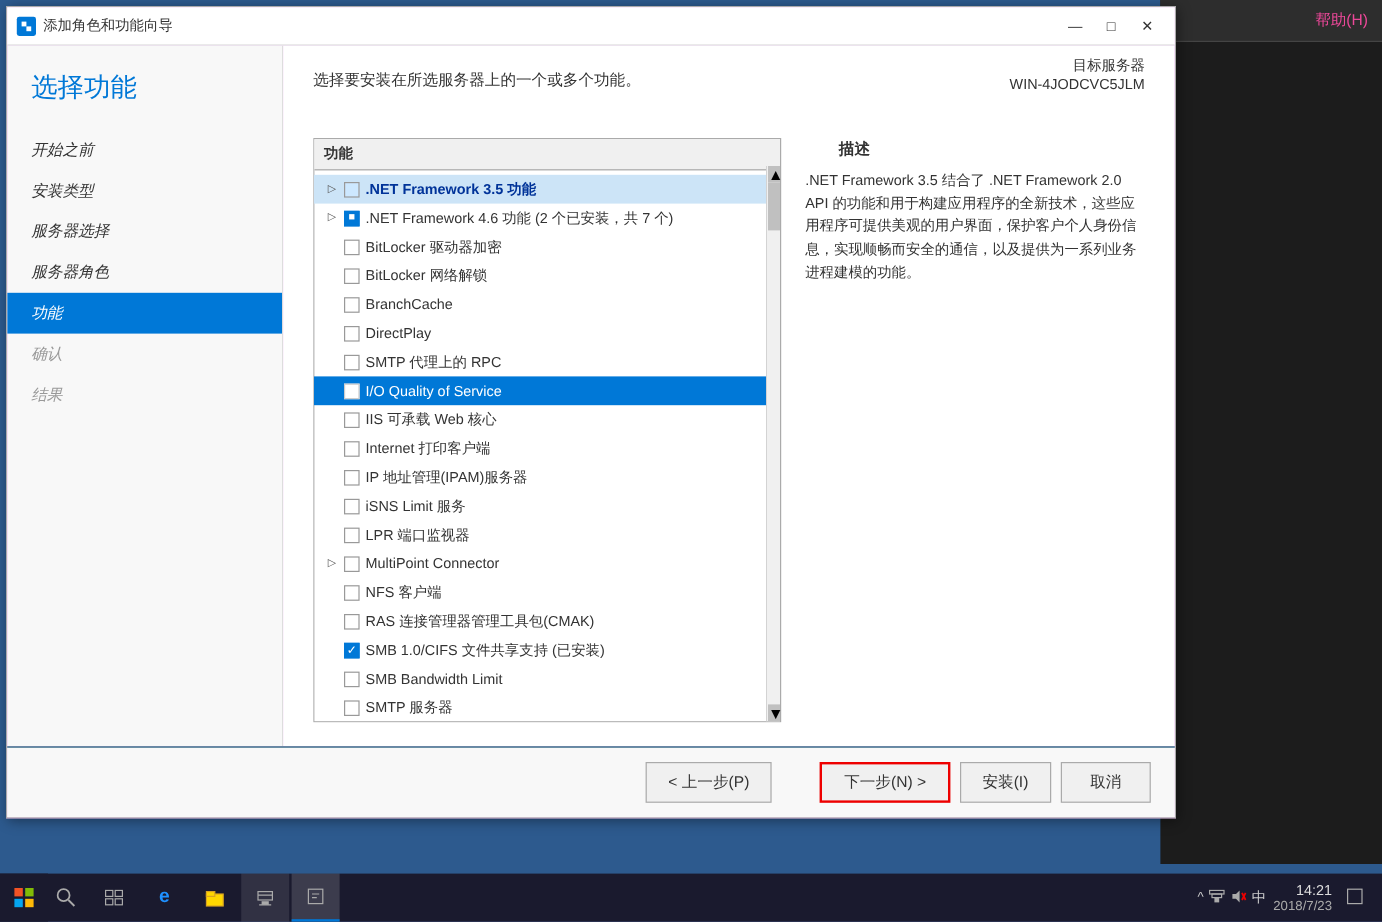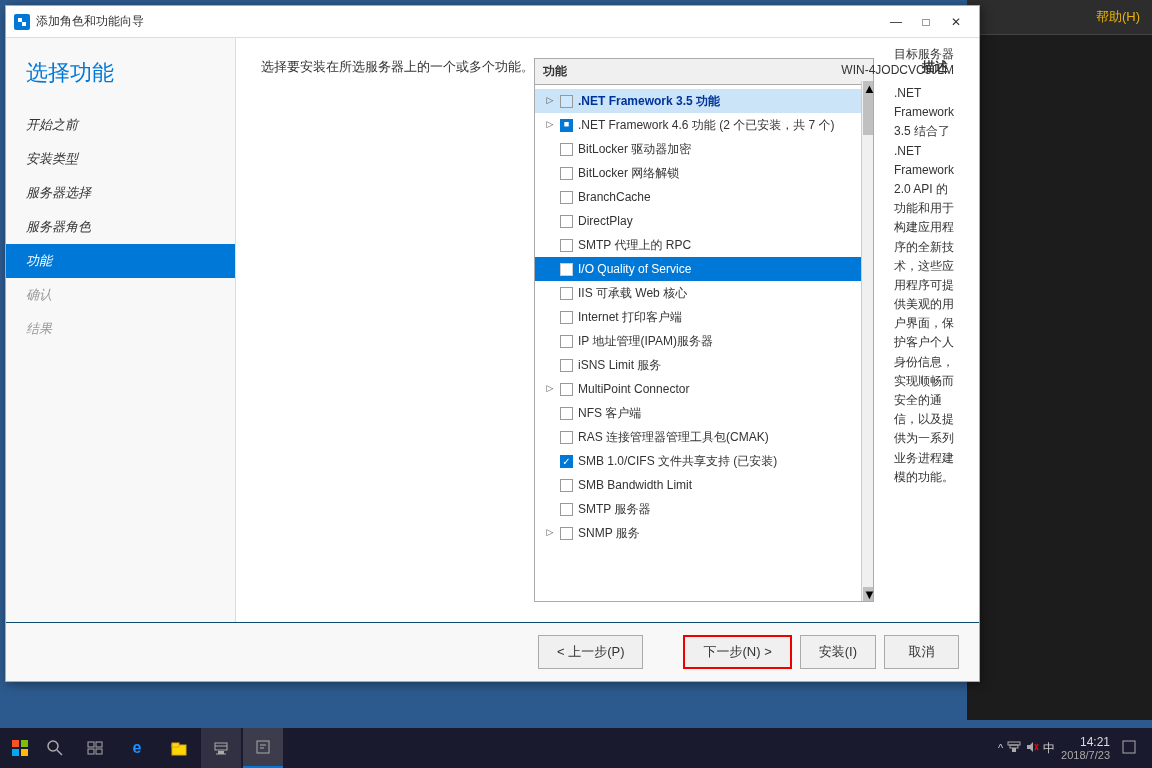--- a/index.html
+++ b/index.html
@@ -27,21 +27,21 @@
       right: 0;
       top: 0;
       width: 185px;
       height: 720px;
       background: #1c1c1c;
       z-index: 1;
     }
 
     .right-panel-header {
       background: #2d2d2d;
-      color: #eab308;
+      color: #ec4899;
       padding: 8px 12px;
       font-size: 13px;
       text-align: right;
       border-bottom: 1px solid #444;
     }
 
     
     .dialog-window {
       position: absolute;
       top: 5px;
@@ -144,21 +144,22 @@
     .sidebar-item.disabled {
       color: #999;
     }
 
     
     .main-panel {
       flex: 1;
       padding: 20px 25px;
       background: #ffffff;
       display: flex;
-      flex-direction: row;
+      flex-direction: column;
+      gap: 24px;
     }
 
     .main-description {
       font-size: 13px;
       color: #333;
       margin-bottom: 15px;
     }
 
     
     .features-area {
@@ -519,20 +520,25 @@
                 <span class="checkbox"></span>
                 <span>IP 地址管理(IPAM)服务器</span>
               </div>
 
               <div class="feature-item">
                 <span class="expander" style="width:14px;"></span>
                 <span class="checkbox"></span>
                 <span>iSNS Limit 服务</span>
               </div>
 
+              <div class="feature-item">
+                <span class="expander" style="width:14px;"></span>
+                <span class="checkbox"></span>
+                <span>LPR 端口监视器</span>
+              </div>
 
               <div class="feature-item">
                 <span class="expander">▷</span>
                 <span class="checkbox"></span>
                 <span>MultiPoint Connector</span>
               </div>
 
               <div class="feature-item">
                 <span class="expander" style="width:14px;"></span>
                 <span class="checkbox"></span>

